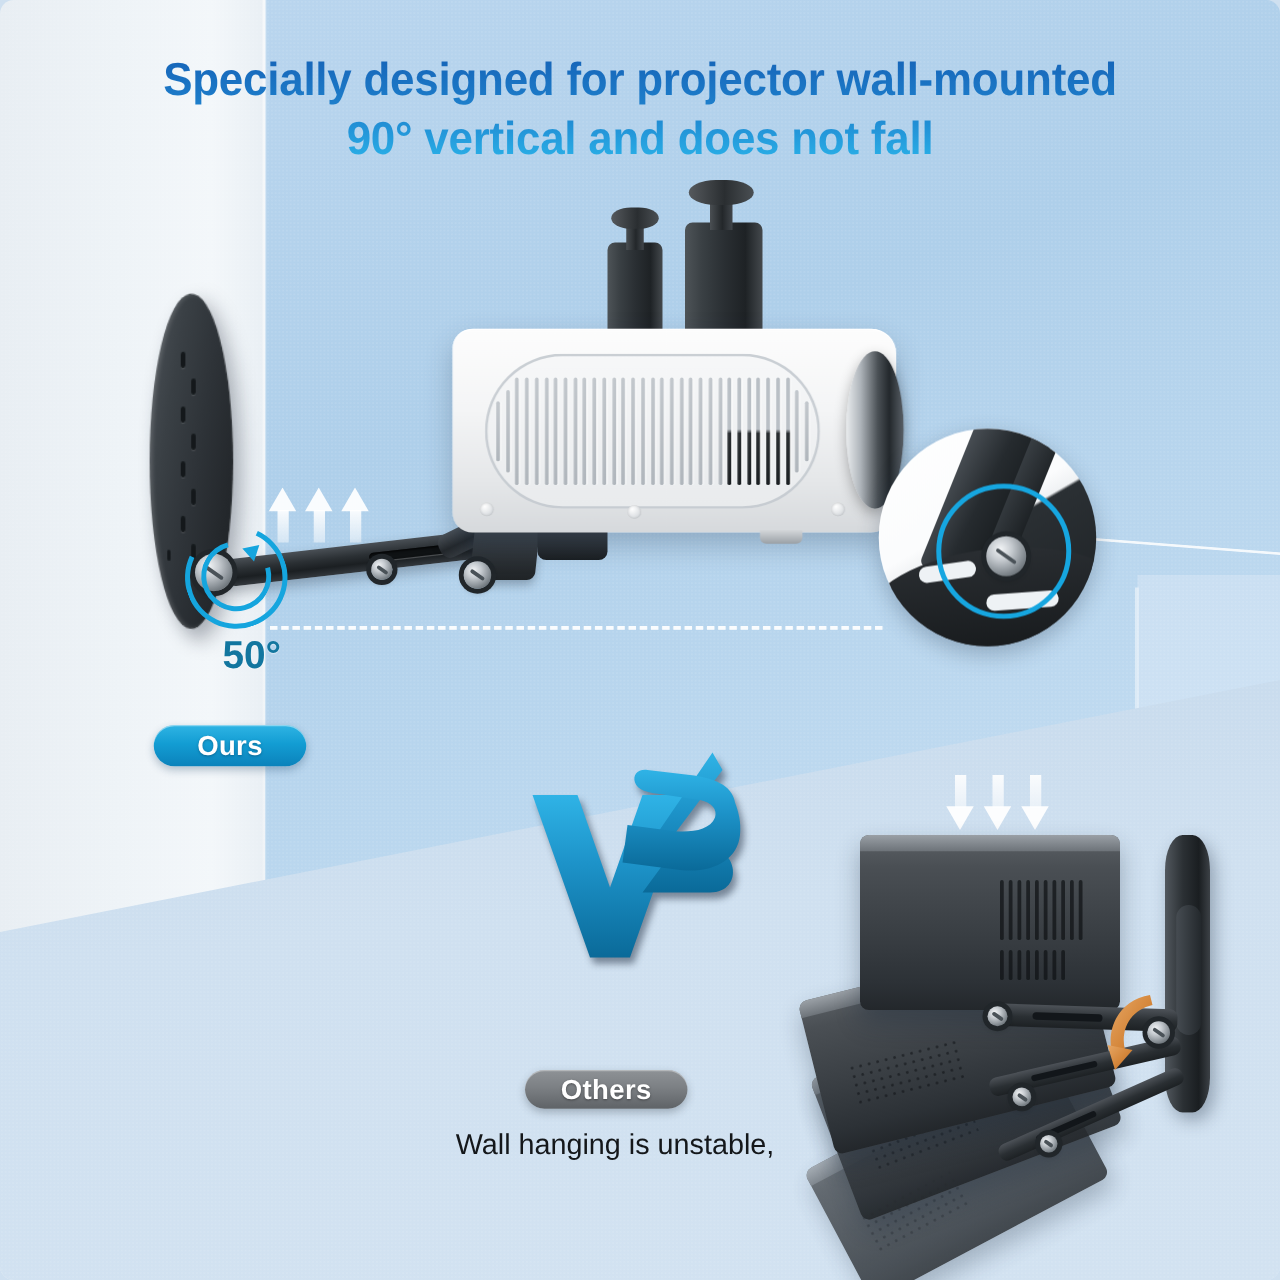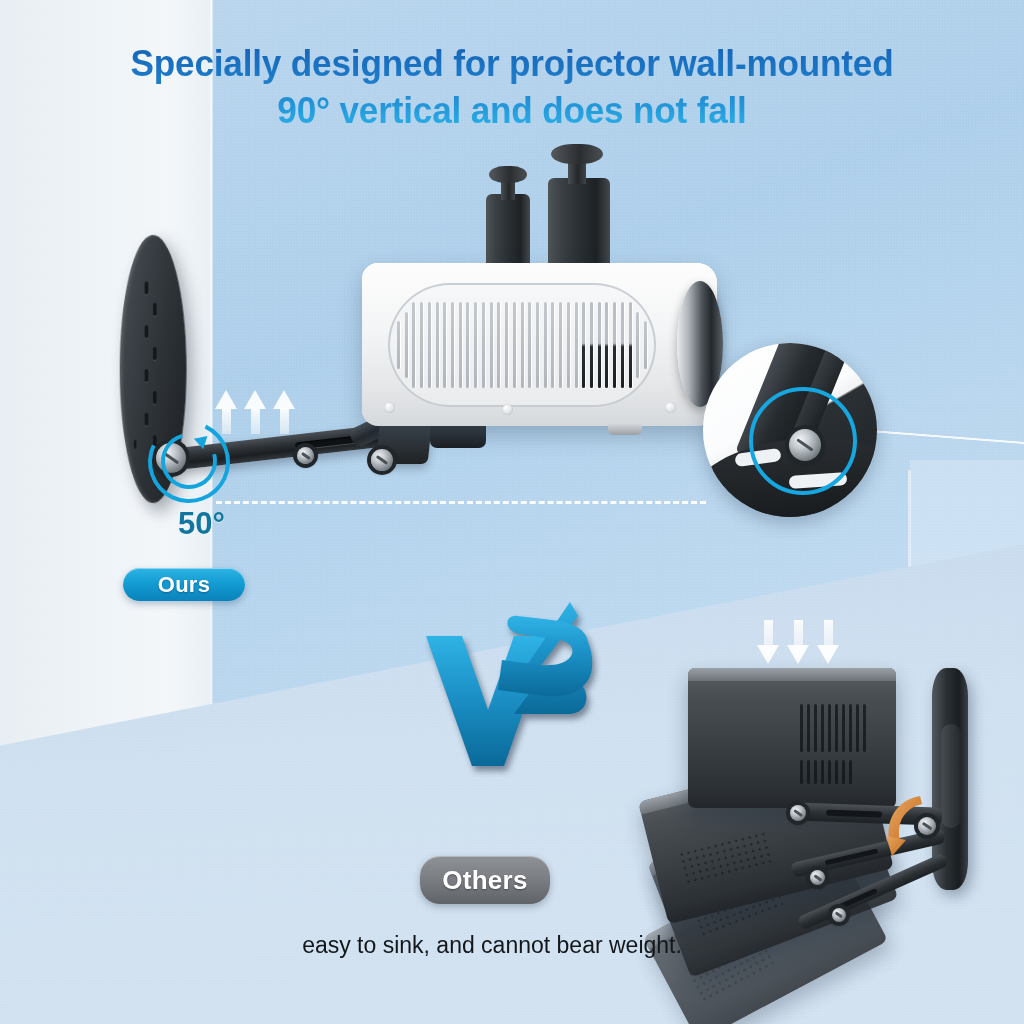--- a/index.html
+++ b/index.html
@@ -2,21 +2,21 @@
 <html><head>
 <meta charset="utf-8">
 <style>
   * { margin:0; padding:0; box-sizing:border-box; }
   html,body { width:1024px; height:1024px; overflow:hidden; }
   body {
     font-family:"Liberation Sans", sans-serif;
     background:#cfe0f0;
     position:relative;
   }
-  #stage { position:absolute; inset:0; width:1024px; height:1024px; overflow:hidden; }
+  #stage { position:absolute; inset:0; width:1024px; height:1024px; overflow:hidden;border-radius:11px; }
 
   
   .wall-left {
     position:absolute; left:0; top:0; width:212px; height:1024px;
     background:linear-gradient(90deg,#e8eef3 0%,#eef3f7 45%,#f3f7fa 80%,#e9eff4 100%);
   }
   .wall-right {
     position:absolute; left:212px; top:0; width:812px; height:1024px;
     background:linear-gradient(160deg,#b9d5ee 0%,#aecfea 30%,#bcd8ef 58%,#c9e0f3 80%,#d4e6f6 100%);
   }
@@ -227,27 +227,27 @@
     position:absolute; left:760px; top:262px; width:180px; text-align:center;
     font-size:20px; color:#15181b; line-height:1.3;
   }
 
   
   .badge {
     position:absolute; display:flex; align-items:center; justify-content:center;
     border-radius:20px; color:#fff; font-weight:bold; letter-spacing:.3px;
   }
   .badge-ours {
-    left:123px; top:568px; width:122px; height:33px; font-size:22px;
+    left:123px; top:580px; width:122px; height:33px; font-size:22px;
     background:linear-gradient(180deg,#2fb4e4 0%,#139dd3 45%,#0b82bb 100%);
     box-shadow:0 3px 7px rgba(20,60,95,.3), inset 0 1px 0 rgba(255,255,255,.45);
     text-shadow:0 1px 2px rgba(0,40,70,.4);
   }
   .badge-others {
-    left:420px; top:856px; width:130px; height:48px; font-size:26px;
+    left:420px; top:856px; width:130px; height:31px; font-size:22px;
     background:linear-gradient(180deg,#8e9296 0%,#7c8084 45%,#5f6367 100%);
     box-shadow:0 3px 7px rgba(40,50,60,.3), inset 0 1px 0 rgba(255,255,255,.35);
     text-shadow:0 1px 2px rgba(0,0,0,.4);
   }
 
   
   .vs {
     position:absolute; left:418px; top:598px; width:175px; height:172px;
     filter:drop-shadow(3px 5px 3px rgba(10,25,45,.45));
   }
@@ -526,17 +526,16 @@
       </linearGradient>
     </defs>
     <path d="M40,6 C16,10 4,32 10,54 L20,50 C16,34 24,18 42,14 Z" fill="url(#orot)"></path>
     <path d="M6,46 L26,50 L12,66 Z" fill="url(#orot)"></path>
   </svg>
 
   <div class="badge badge-others">
     <span>Others</span>
   </div>
   <div class="caption">
-    <br>
-    <span>easy to sink, and cannot bear weight.</span>
+    <span>Wall hanging is unstable,</span><br>
   </div>
 
 </div>
 
 </body></html>

